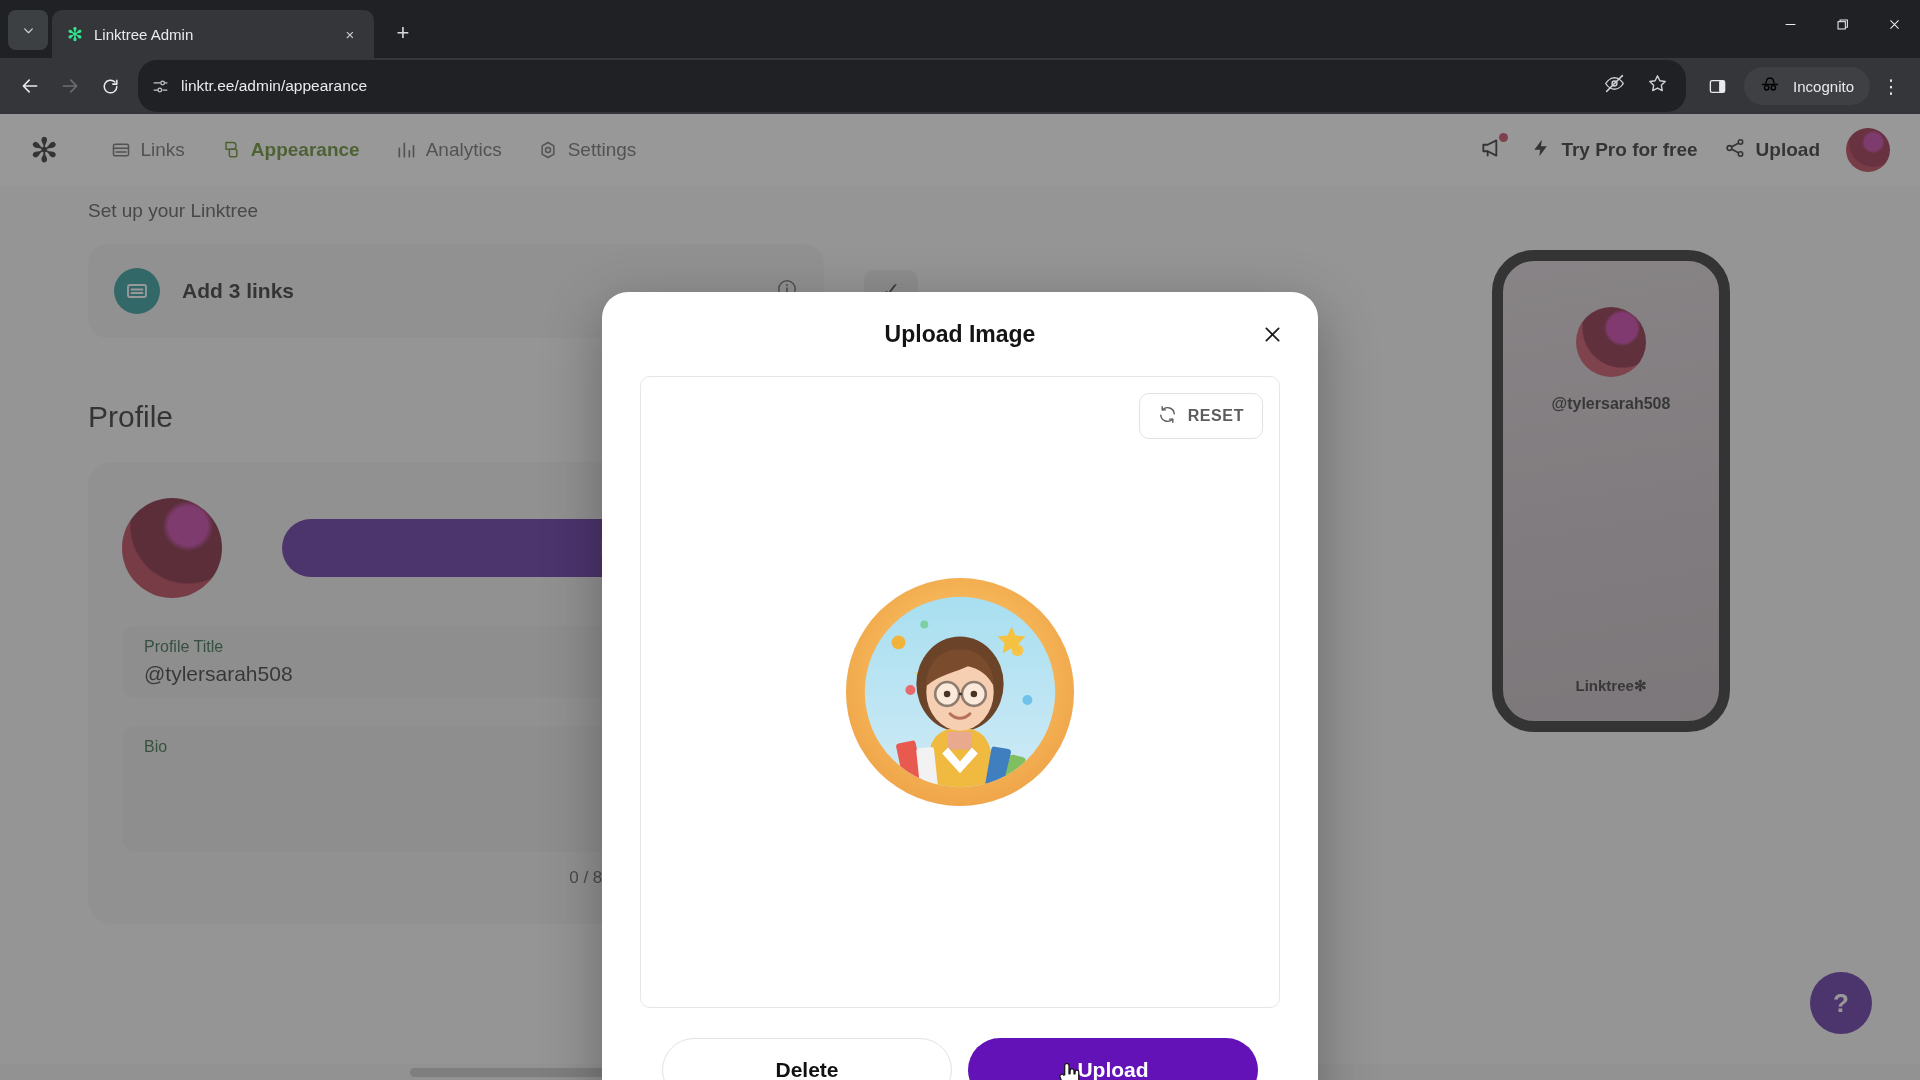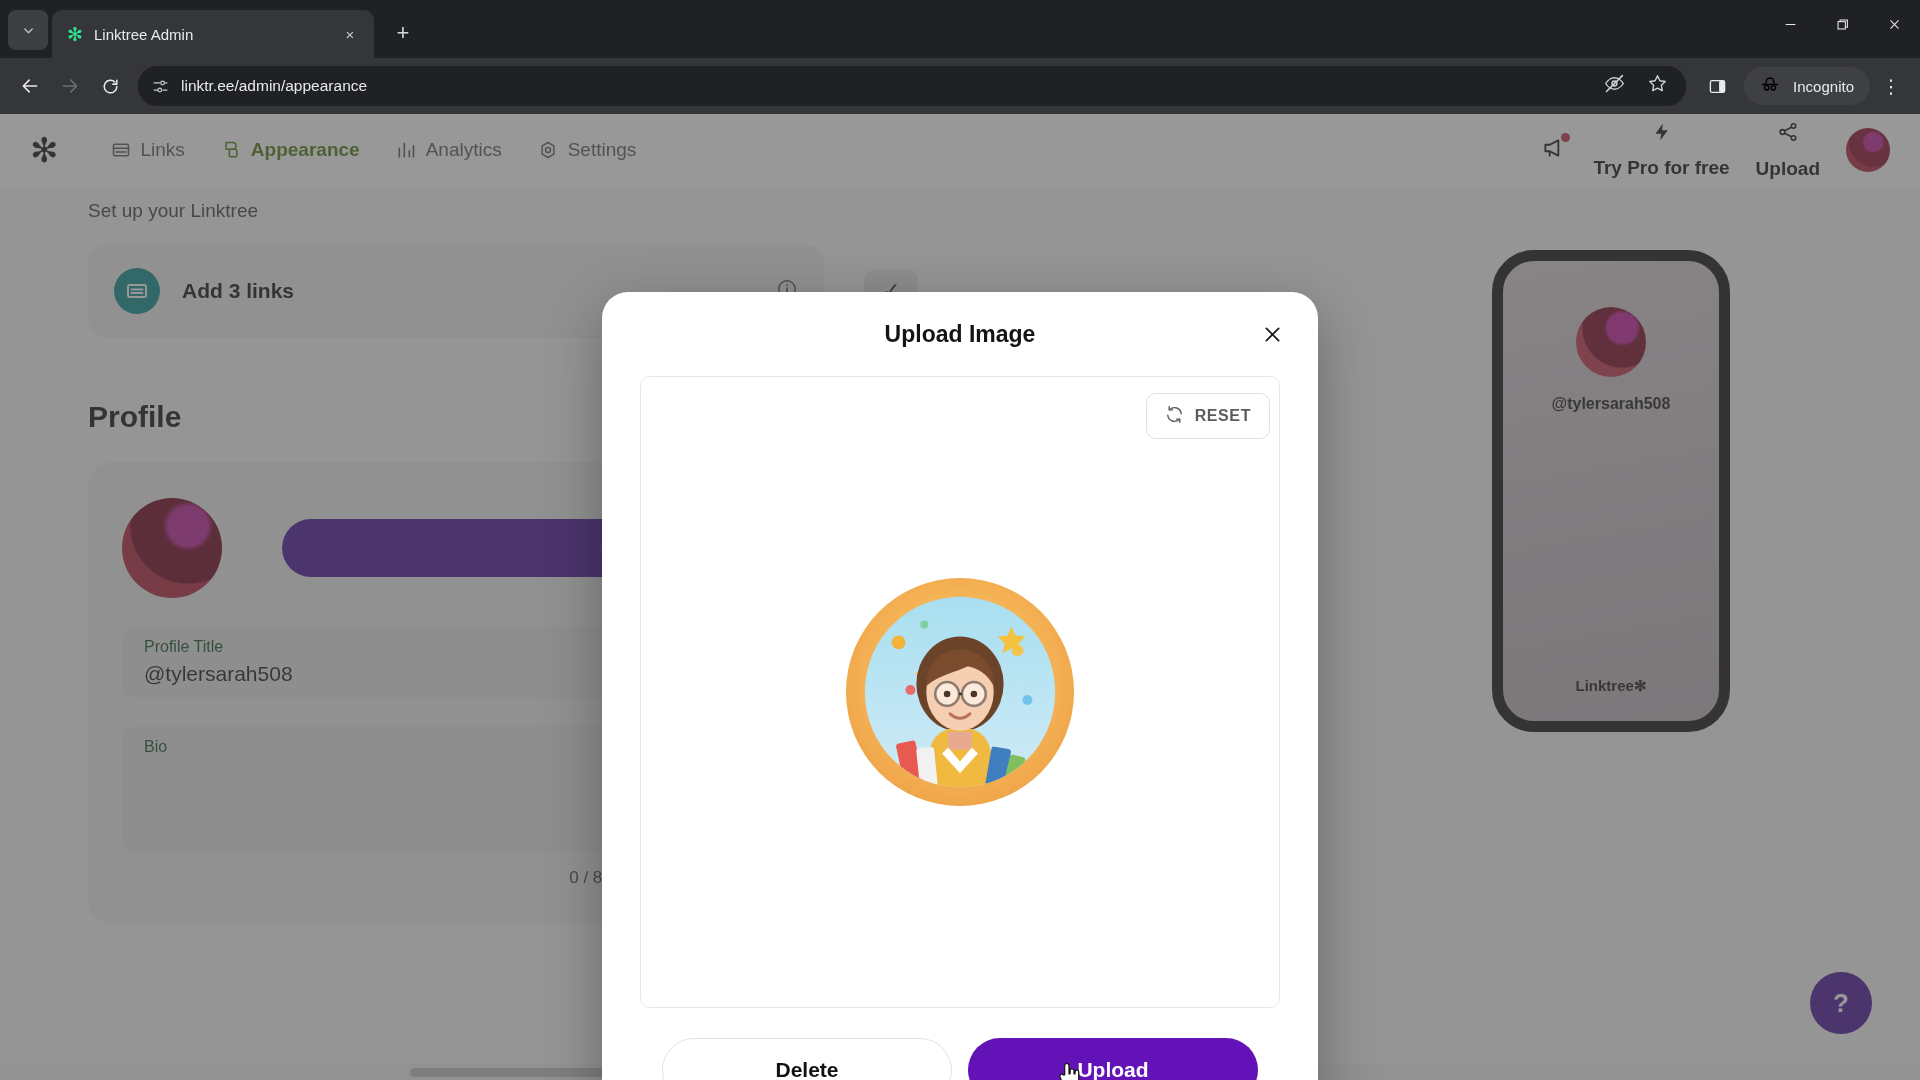--- a/index.html
+++ b/index.html
@@ -59,21 +59,21 @@
     height: 56px; background: #35363a;
     display: flex; align-items: center; padding: 0 12px; gap: 4px;
   }
   .nav-btn {
     width: 36px; height: 36px; border-radius: 50%;
     display:flex; align-items:center; justify-content:center;
     color: #e8eaed; font-size: 19px;
   }
   .nav-btn.disabled { color: #6b6e72; }
   .omnibox {
-    flex: 1; height: 40px; background: #202124; border-radius: 19px;
+    flex: 1; height: 52px; background: #202124; border-radius: 19px;
     display: flex; align-items: center; padding: 0 14px; gap: 12px;
     margin: 0 8px 0 6px;
   }
   .omni-icon { color: #c4c7ca; font-size: 15px; display:flex; }
   .omni-url { color: #e8eaed; font-size: 15.5px; flex: 1; }
   .omni-right { display: flex; align-items: center; gap: 22px; padding-right: 4px; }
   .omni-right span { color: #cfd2d5; font-size: 17px; }
   .tool-icon {
     width: 38px; height: 38px; border-radius: 50%;
     display:flex; align-items:center; justify-content:center;
@@ -101,21 +101,21 @@
     padding: 0 30px; gap: 0;
   }
   .lt-logo { font-size: 34px; color: #111; margin-right: 34px; line-height: 1; }
   .navitem {
     display: flex; align-items: center; gap: 10px; padding: 10px 18px;
     border-radius: 24px; font-size: 19px; color: #5a5a5a;
   }
   .navitem.active { color: #4d7c0f; font-weight: 700; }
   .navitem .ic { display: flex; }
   .hdr-right { margin-left: auto; display: flex; align-items: center; gap: 26px; }
-  .hdr-btn { display:flex; align-items:center; gap:10px; font-size:19px; color:#111; font-weight:700;flex-direction:column; }
+  .hdr-btn { display:flex; align-items:center; gap:10px; font-size:19px; color:#111; font-weight:700; }
   .bell-wrap { position: relative; }
   .bell-dot { position:absolute; top:-2px; right:-3px; width:9px; height:9px; border-radius:50%; background:#c0304a; }
   .avatar-hdr {
     width: 44px; height: 44px; border-radius: 50%;
     background: radial-gradient(circle at 62% 32%, #c0229a 0 22%, #8d0c31 28% 60%, #b4253f 62% 100%);
   }
 
   .content-left { position: absolute; left: 88px; top: 86px; width: 830px; }
   .sec-label { font-size: 19px; color: #404040; margin-bottom: 22px; }
   .setup-card {
@@ -127,21 +127,21 @@
     display:flex; align-items:center; justify-content:center; color:#fff;
   }
   .setup-txt { font-size: 21px; font-weight: 700; color: #111; flex: 1; }
   .info-ic { color: #555; font-size: 20px; }
   .check-pill {
     width: 54px; height: 42px; background: #e4e4e4; border-radius: 10px;
     display:flex; align-items:center; justify-content:center; color:#222; font-size:22px;
     margin-left: 40px;
   }
 
-  .profile-h { font-size: 30px; font-weight: 700; color: #111; margin: 62px 0 28px; }
+  .profile-h { font-size: 30px; font-weight: 400; color: #111; margin: 62px 0 28px; }
   .profile-card {
     background: #efefef; border-radius: 24px; padding: 36px 34px; width: 1005px;
     position: relative; min-height: 420px;
   }
   .prof-row { display: flex; align-items: center; gap: 60px; }
   .prof-avatar {
     width: 100px; height: 100px; border-radius: 50%; flex: none;
     background: radial-gradient(circle at 66% 28%, #c0229a 0 20%, #6e0420 26% 58%, #b4253f 60% 100%);
   }
   .pick-btn {
@@ -207,21 +207,21 @@
     position: absolute; right: 28px; top: 50%; transform: translateY(-50%);
     width: 36px; height: 36px; border-radius: 50%;
     display:flex; align-items:center; justify-content:center;
     color: #1a1a1a; font-size: 23px;
   }
   .canvas {
     margin: 0 38px; border: 1px solid #e6e6e6; border-radius: 10px;
     flex: 1; position: relative; background: #fff; overflow: hidden;
   }
   .reset-btn {
-    position: absolute; right: 9px; top: 16px;
+    position: absolute; right: 16px; top: 16px;
     height: 46px; padding: 0 18px; border: 1px solid #e2e2e2; border-radius: 10px;
     background: #fff; display: flex; align-items: center; gap: 11px;
     color: #5c5c5c; font-size: 16px; letter-spacing: 0.6px; font-weight: 600;
   }
   .crop-img {
     position: absolute; left: 50%; top: 50%; transform: translate(-50%, -50%);
     width: 238px; height: 238px;
   }
   .modal-foot {
     height: 124px; flex: none; display: flex; align-items: center;

